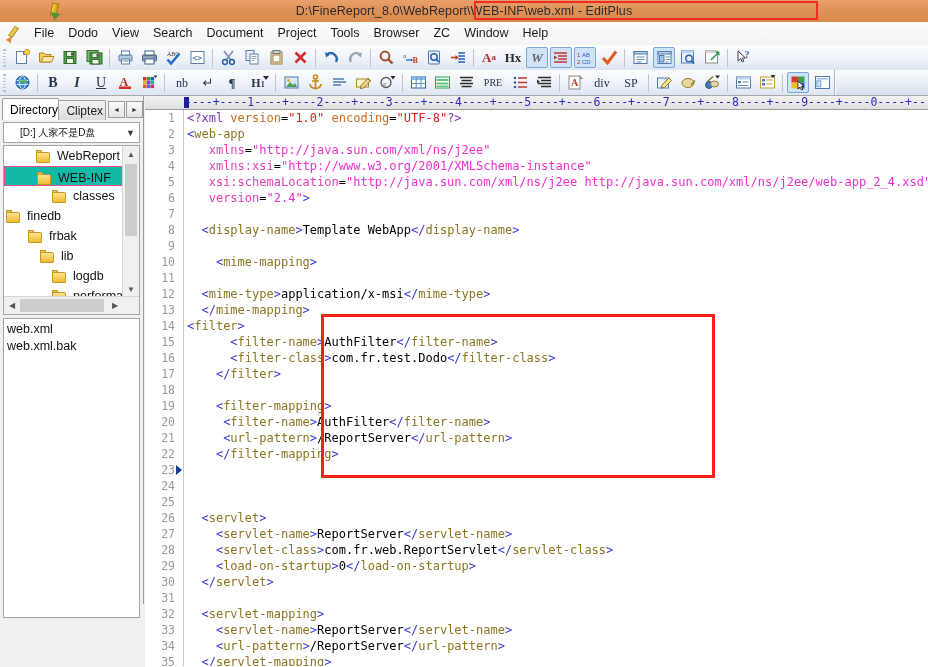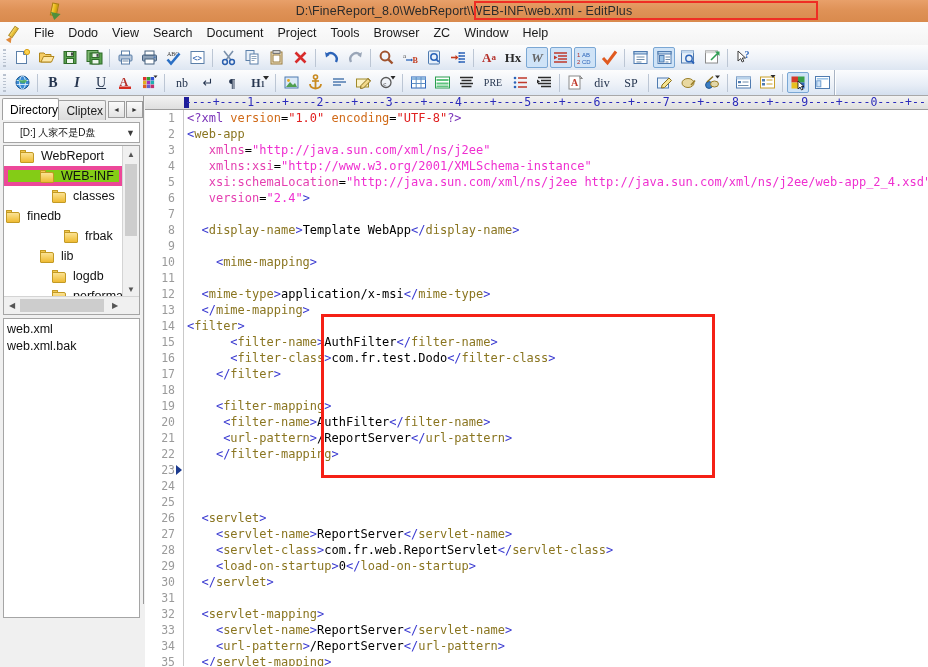--- a/index.html
+++ b/index.html
@@ -196,21 +196,21 @@
   }
   .tree-scroll-area {
     position: absolute; left: 0; top: 0; right: 16px; bottom: 0;
     overflow: hidden;
   }
   .tree-row {
     height: 20px; display: flex; align-items: center;
     font-size: 12.5px; color: #111; white-space: nowrap;
     cursor: default; padding-left: 2px;
   }
-  .tree-row.sel { background: #84cc16; border: 4px solid #ec4899; box-sizing: border-box;}
+  .tree-row.sel { background: #14b8a6; border: 1px solid #ec4899; box-sizing: border-box; align-items: flex-end;}
   .folder {
     width: 16px; height: 13px; margin-right: 5px; flex: none;
     position: relative;
   }
   .folder .fb {
     position: absolute; left: 0; top: 2px; width: 14px; height: 11px;
     background: linear-gradient(to bottom,#fbe294 0%, #f5cf62 50%, #eeba33 100%);
     border: 1px solid #c39a24; box-sizing: border-box;
     border-radius: 1px 2px 1px 1px;
   }
@@ -862,21 +862,21 @@
       </div>
     </div>
 
     <div class="drive-select">
       <div class="drive-label">[D:] 人家不是D盘</div>
       <div class="drive-arrow">▼</div>
     </div>
 
     <div class="tree">
       <div class="tree-scroll-area" id="tree-rows">
-          <div class="tree-row" style="padding-left: 16px;">
+          <div class="tree-row" style="padding-left: 32px;">
             <span class="folder">
               <span class="ft"></span>
               <span class="fb"></span>
             </span>
             <span>WebReport</span>
           </div>
           <div class="tree-row sel" style="padding-left: 32px;">
             <span class="folder">
               <span class="ft"></span>
               <span class="fb"></span>
@@ -890,21 +890,21 @@
             </span>
             <span>classes</span>
           </div>
           <div class="tree-row" style="">
             <span class="folder">
               <span class="ft"></span>
               <span class="fb"></span>
             </span>
             <span>finedb</span>
           </div>
-          <div class="tree-row" style="padding-left: 60px; text-align: right;">
+          <div class="tree-row" style="padding-left: 24px; text-align: right;">
             <span class="folder">
               <span class="ft"></span>
               <span class="fb"></span>
             </span>
             <span>frbak</span>
           </div>
           <div class="tree-row" style="padding-left: 36px;">
             <span class="folder">
               <span class="ft"></span>
               <span class="fb"></span>

